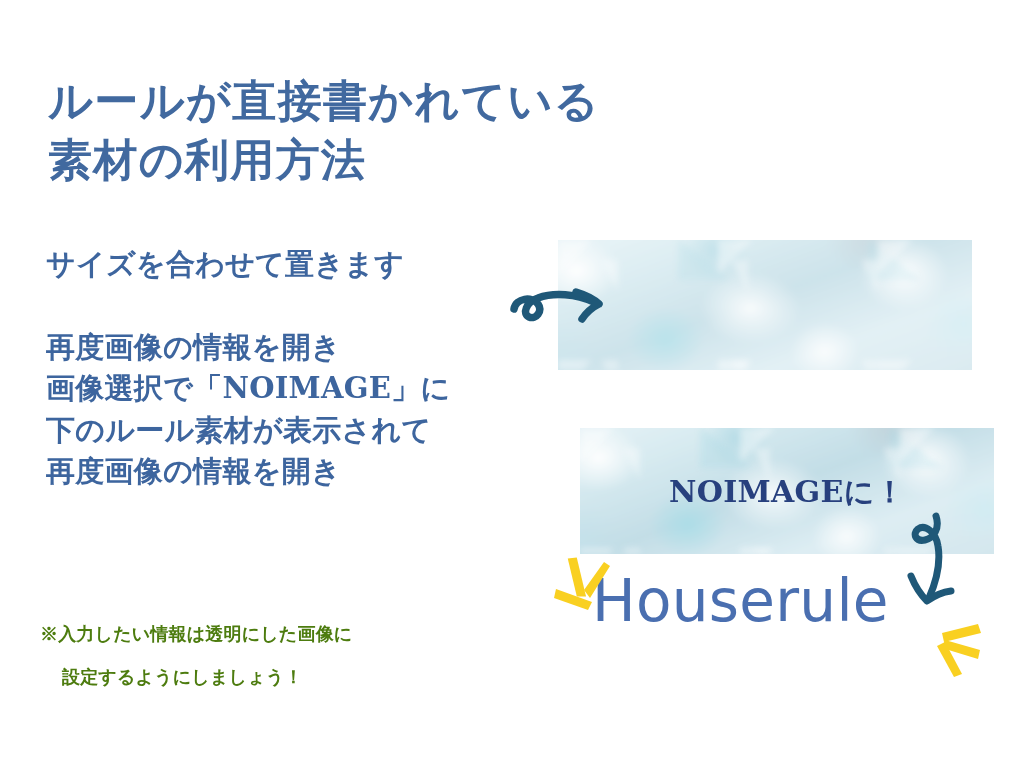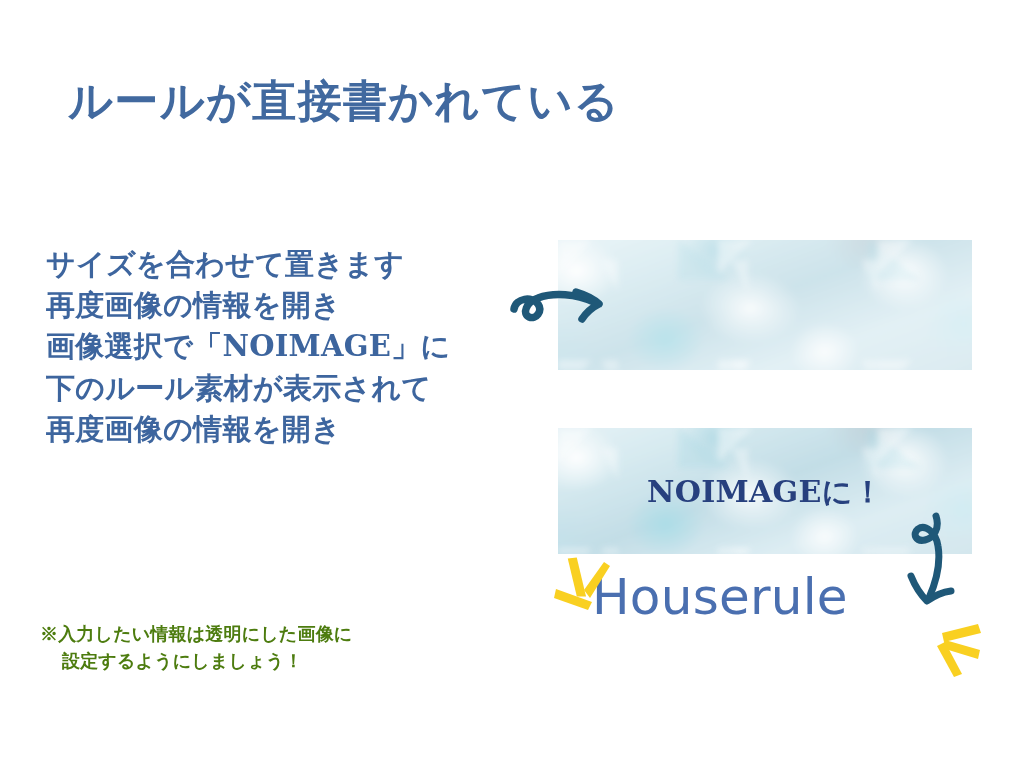--- a/index.html
+++ b/index.html
@@ -20,21 +20,20 @@
     inset: 0;
     background: #ffffff;
   }
 
   
   #title-block {
     position: absolute;
     left: 48px;
     top: 72px;
     width: 660px;
-    margin-left: 20px;
   }
   .title-line {
     font-family: "DejaVu Serif", "Liberation Serif", serif;
     font-weight: 700;
     font-size: 44px;
     line-height: 1.33;
     letter-spacing: 0.03em;
     color: #41699f;
     white-space: nowrap;
   }
@@ -48,39 +47,39 @@
   }
   .para {
     font-family: "DejaVu Serif", "Liberation Serif", serif;
     font-weight: 700;
     font-size: 29px;
     line-height: 1.42;
     letter-spacing: 0.01em;
     color: #3d659e;
     white-space: nowrap;
   }
-  #para-2 { }
+  #para-2 { margin-top: 42px; }
 
   
   #note-block {
     position: absolute;
     left: 40px;
     top: 620px;
     width: 470px;
   }
   .note-line {
     font-family: "DejaVu Serif", "Liberation Serif", serif;
     font-weight: 700;
     font-size: 18px;
     line-height: 1.5;
     letter-spacing: 0.01em;
     color: #4d7c0f;
     white-space: nowrap;
   }
-  .note-line.indent { padding-left: 22px; }
+  .note-line.indent { padding-left: 22px; margin-top: 16px; }
 
   
   .crystal {
     position: absolute;
     overflow: hidden;
     background-color: #dceaf1;
   }
   .crystal .tex {
     position: absolute;
     inset: -10%;
@@ -114,21 +113,21 @@
     inset: 0;
     background: rgba(255,255,255,0.42);
   }
   #crystal-1 {
     left: 558px;
     top: 240px;
     width: 414px;
     height: 130px;
   }
   #crystal-2 {
-    left: 558px;
+    left: 580px;
     top: 428px;
     width: 414px;
     height: 126px;
   }
   #crystal-2 .veil { background: rgba(255,255,255,0.30); }
 
   #noimage-label {
     position: absolute;
     left: 0;
     right: 0;
@@ -142,41 +141,42 @@
     white-space: nowrap;
   }
 
   
   #houserule-logo {
     position: absolute;
     left: 592px;
     top: 572px;
     font-family: "DejaVu Sans", "Liberation Sans", sans-serif;
     font-weight: 400;
-    font-size: 50px;
+    font-size: 58px;
     line-height: 1;
     letter-spacing: 0.005em;
     color: #4a6fb0;
     white-space: nowrap;
   }
 
   
   .deco { position: absolute; }
   #arrow-right { left: 506px; top: 278px; }
   #arrow-down  { left: 898px; top: 512px; }
   #sparkle-left  { left: 552px; top: 556px; }
   #sparkle-right { left: 922px; top: 614px; }
 </style>
 </head>
 <body>
 
 <div class="slide">
 
   <div id="title-block">
     <div class="title-line">ルールが直接書かれている</div>
+    <div class="title-line">素材の利用方法</div>
   </div>
 
   <div id="body-col">
     <div id="para-1">
       <div class="para">サイズを合わせて置きます</div>
     </div>
     <div id="para-2">
       <div class="para">再度画像の情報を開き</div>
       <div class="para">画像選択で「NOIMAGE」に</div>
       <div class="para">下のルール素材が表示されて</div>

